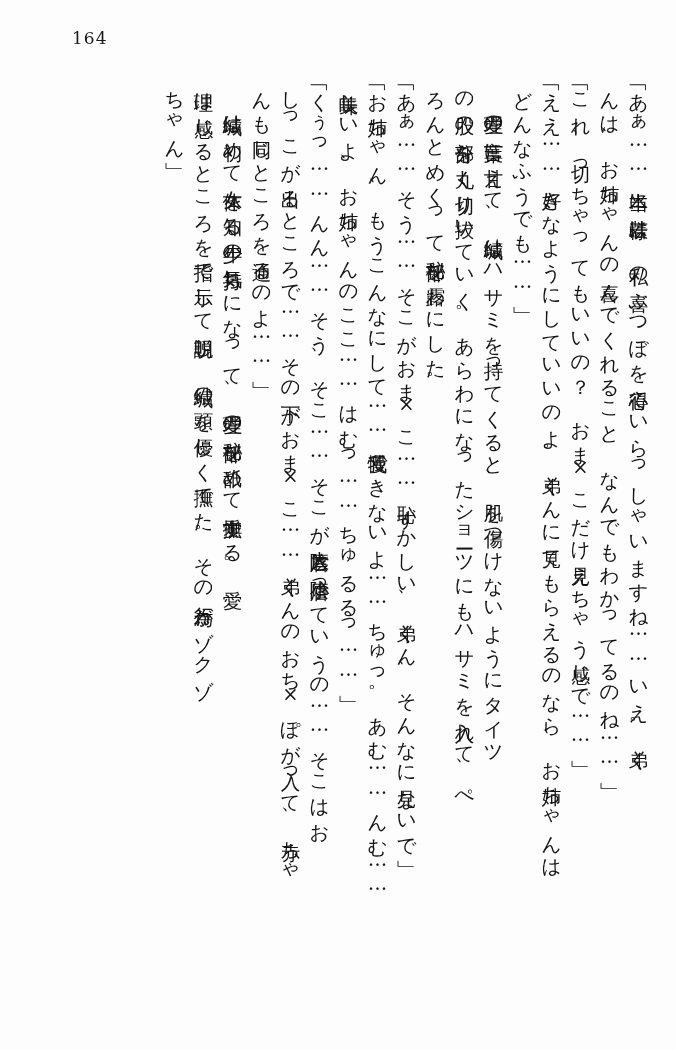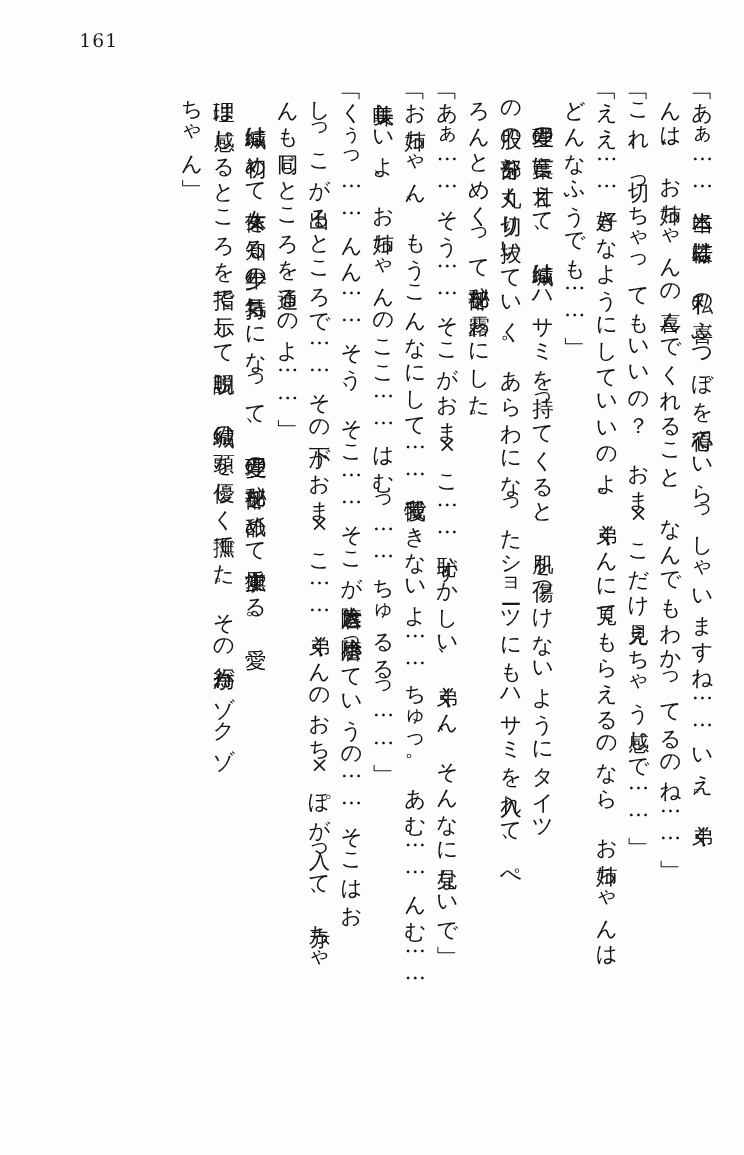--- a/index.html
+++ b/index.html
@@ -63,21 +63,21 @@
     color: #141414;
     white-space: pre;
     overflow: visible;
   }
 </style>
 </head>
 <body>
 
 <div class="page">
 
-  <div class="page-number">161</div>
+  <div class="page-number">164</div>
 
   <div class="text-block">
     <div class="line">「あぁ……本当に若様は、私の喜ぶつぼを心得ていらっしゃいますね……いえ。弟く</div>
     <div class="line">んは、お姉ちゃんの喜んでくれること、なんでもわかってるのね……」</div>
     <div class="line">「これ、切っちゃってもいいの？　おま×こだけ見えちゃう感じで……」</div>
     <div class="line">「ええ……好きなようにしていいのよ。弟くんに見てもらえるのなら、お姉ちゃんは</div>
     <div class="line">どんなふうでも……」</div>
     <div class="line">　愛理の言葉に甘えて、結城はハサミを持ってくると、肌を傷つけないようにタイツ</div>
     <div class="line">の股の部分を丸く切り抜いていく。あらわになったショーツにもハサミを入れて、ぺ</div>
     <div class="line">ろんとめくって秘部を露わにした。</div>

